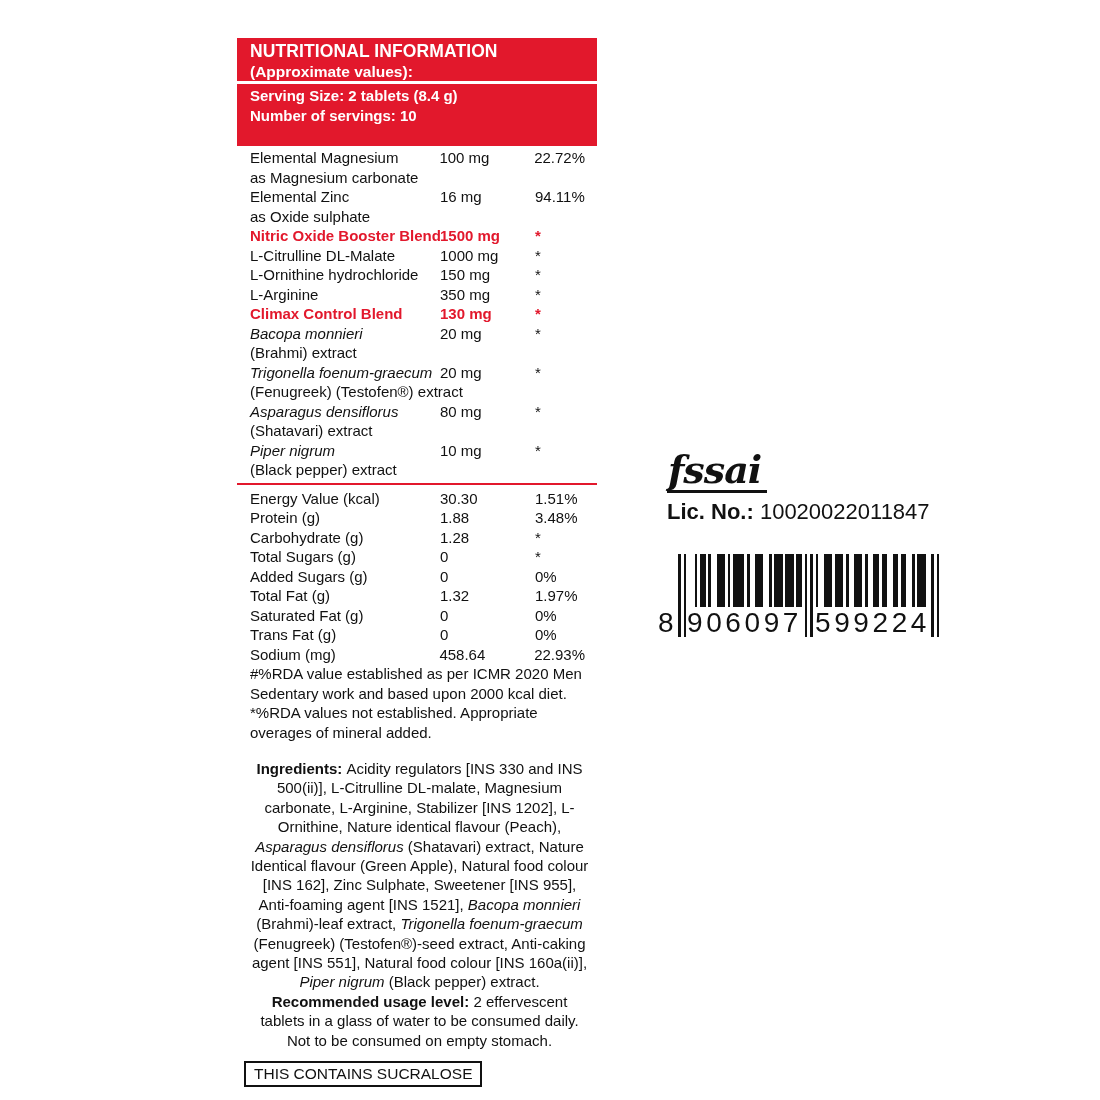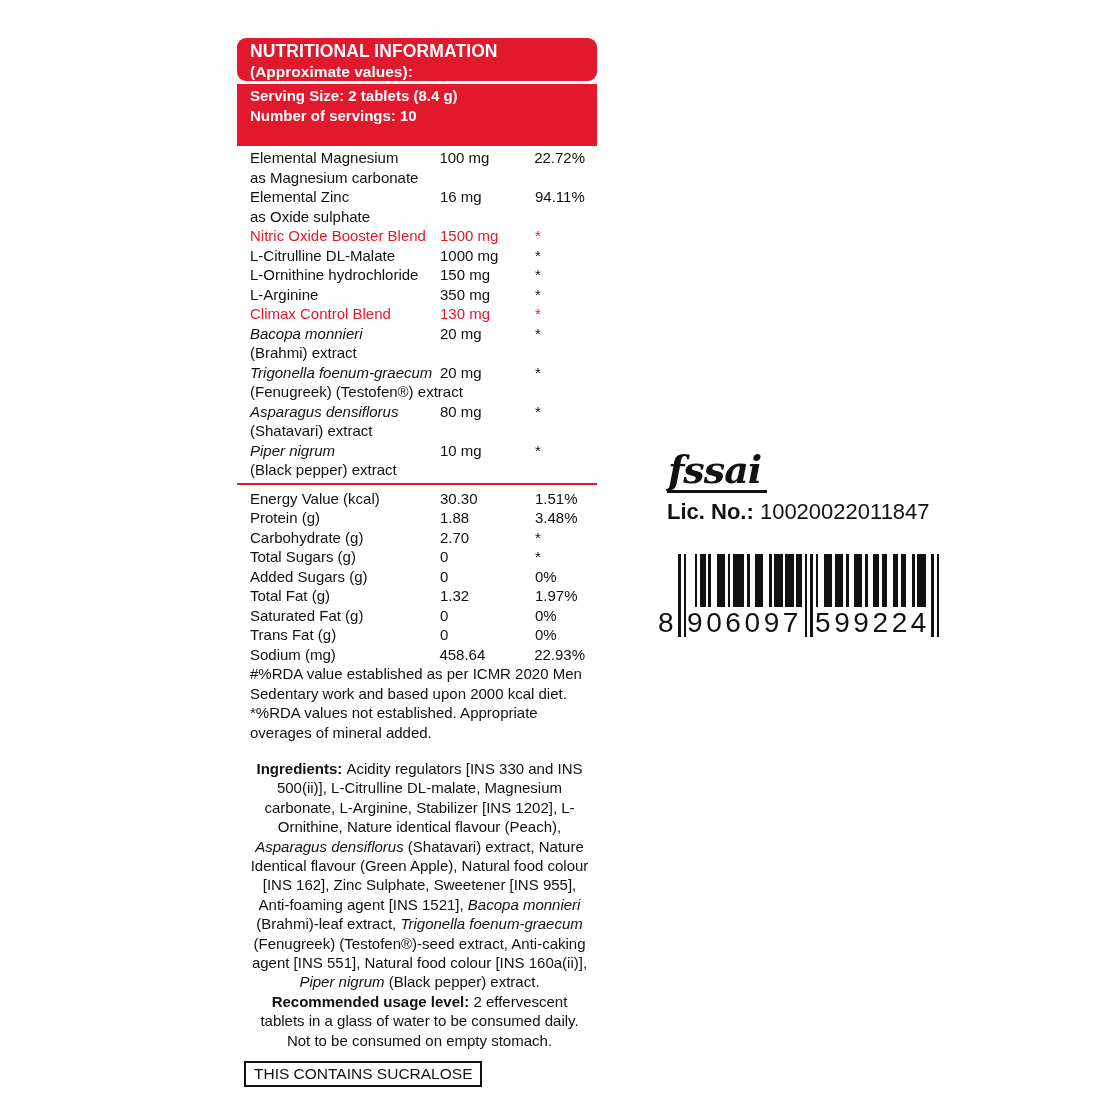--- a/index.html
+++ b/index.html
@@ -5,37 +5,37 @@
   :root { --red:#e2182c; --ink:#111111; }
   * { margin:0; padding:0; box-sizing:border-box; }
   html,body { background:#ffffff; }
   .canvas {
     position:relative; width:1100px; height:1100px; background:#ffffff;
     font-family:"Liberation Sans", sans-serif; color:var(--ink);
     overflow:hidden;
   }
   .label { position:absolute; left:237px; top:38px; width:360px; }
   .redblock { background:var(--red); color:#ffffff; padding:4px 12px 0 13px; }
-  .block1 { height:43px; margin-bottom:3px; padding-top:3px;border-radius:9px; }
+  .block1 { height:43px; margin-bottom:3px; padding-top:3px; }
   .block1 .t1 { font-size:17.5px; font-weight:bold; line-height:21px; letter-spacing:.1px; }
   .block1 .t2 { font-size:15.5px; font-weight:bold; line-height:19px; }
   .block2 { height:62px; padding-top:2px; }
   .b2line { font-size:15px; font-weight:bold; line-height:20px; }
   .cols { display:flex; font-size:15px; font-weight:bold; line-height:20px; }
   .cols .c-nm { width:190px; }
   .cols .c-sv { width:95px; }
   .cols .c-rd { flex:1; text-align:right; }
 
   .tbl { padding:2px 12px 0 13px; }
   .nrow .line1 { display:flex; font-size:15px; line-height:19.5px; }
   .nrow .nm { width:190px; white-space:nowrap; overflow:visible; }
   .nrow .sv { width:95px; white-space:nowrap; }
   .nrow .rd { flex:1; text-align:left; }
   .nrow .line2 { font-size:15px; line-height:19.5px; white-space:nowrap; }
-  .nrow.blend .nm, .nrow.blend .sv, .nrow.blend .rd { color:var(--red); font-weight:normal; }
+  .nrow.blend .nm, .nrow.blend .sv, .nrow.blend .rd { color:var(--red); font-weight:bold; }
   .nrow.italic .nm { font-style:italic; }
   .divider { border-top:2px solid var(--red); margin:3px 0 2px 0; }
 
   .footnote { padding:0 12px 0 13px; font-size:15px; line-height:19.5px; }
   .para { margin:17px 0 0 0; padding:0 8px 0 13px; font-size:15px; line-height:19.4px;text-align:center; }
   .para.usage { margin:0; }
   .para .b { font-weight:bold; }
   .para .i { font-style:italic; }
 
   .sucralose {
@@ -194,21 +194,21 @@
       <span class="nm">Protein (g)</span>
       <span class="sv">1.88</span>
       <span class="rd">3.48%</span>
     </div>
 
   </div>
 
   <div class="nrow">
     <div class="line1">
       <span class="nm">Carbohydrate (g)</span>
-      <span class="sv">2.70</span>
+      <span class="sv">1.28</span>
       <span class="rd">*</span>
     </div>
 
   </div>
 
   <div class="nrow">
     <div class="line1">
       <span class="nm">Total Sugars (g)</span>
       <span class="sv">0</span>
       <span class="rd">*</span>

